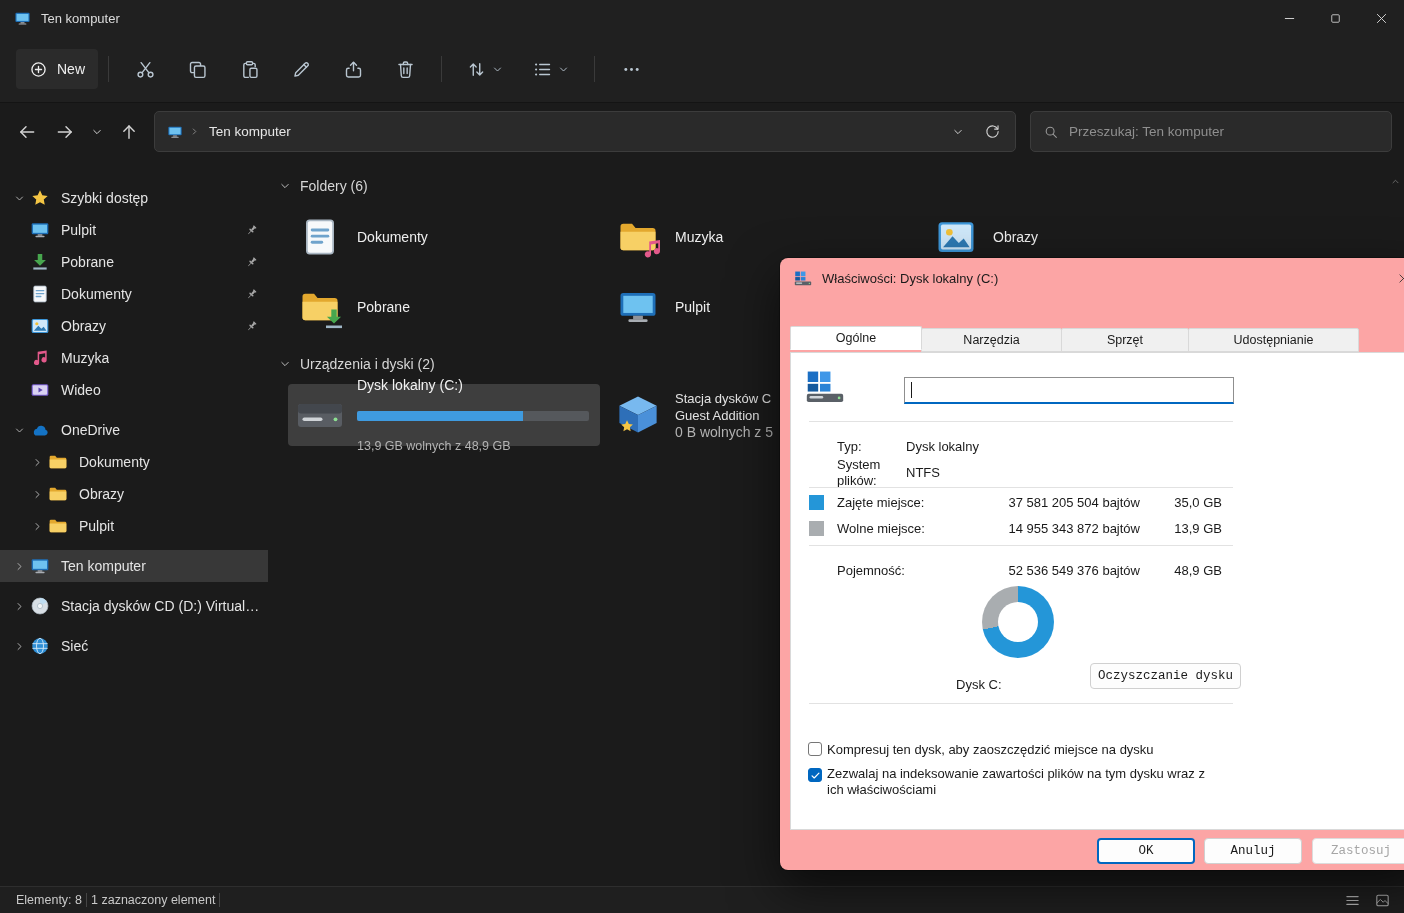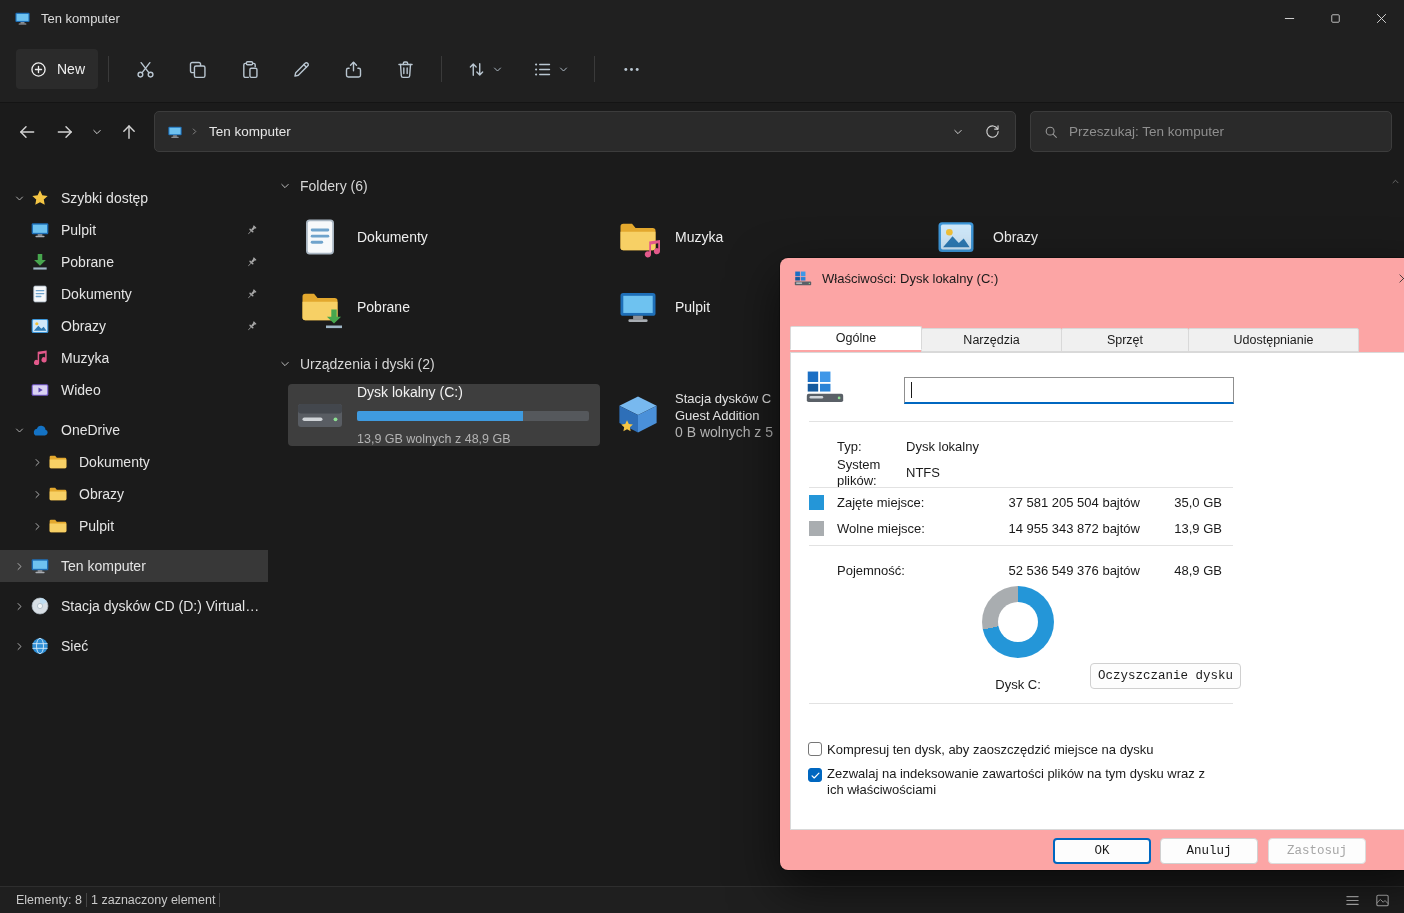--- a/index.html
+++ b/index.html
@@ -49,21 +49,21 @@
   .sec-header { display:flex; align-items:center; gap:8px; font-size:14px; color:#d6d6d6; height:20px; }
   .sec-header .chev { color:#bdbdbd; display:flex; }
   .grid { display:grid; grid-template-columns:repeat(3,318px); row-gap:8px; margin:10px 0 0 10px; }
   .tile { width:312px; height:62px; display:flex; align-items:center; gap:13px; padding:0 8px; border-radius:4px; }
   .tile-label { font-size:14px; color:#eeeeee; }
   .tile-icon { position:relative; width:48px; height:42px; flex:none; }
   .tile-icon .base { width:48px; height:42px; }
   .tile-icon .badge { position:absolute; right:-2px; bottom:-3px; width:24px; height:24px; }
   .devices-header { margin-top:16px; }
   .drive-tile { background:#3e3e3e; }
-  .drive-info { display:flex; flex-direction:column; gap:11px; min-width:0; }
+  .drive-info { display:flex; flex-direction:column; gap:18px; min-width:0; }
   .drive-name { font-size:14px; color:#f2f2f2; white-space:nowrap; }
   .drive-bar { width:232px; height:10px; background:#55585c; border-radius:2px; overflow:hidden; }
   .drive-fill { height:100%; background:var(--progress_fill,#3f9be0); }
   .drive-free { font-size:12.5px; color:#b3b3b3; white-space:nowrap; }
   .dim-lines { font-size:13px; color:#e2e2e2; line-height:17px; white-space:nowrap; overflow:hidden; }
   .dim-lines .muted { color:#b3b3b3; font-size:14px; }
   .scroll-up { position:absolute; top:16px; right:3px; color:#7a7a7a; }
 
   
   .statusbar { position:absolute; bottom:0; left:0; right:0; height:27px; background:#1f1f1f; border-top:1px solid #2e2e2e; display:flex; align-items:center; gap:4px; padding:0 10px 0 16px; font-size:12.5px; color:#c9c9c9; }
@@ -94,21 +94,21 @@
   .name-input { width:100%; height:100%; border:1px solid #8f8f8f; border-bottom:2px solid var(--accent,#0067c0); padding:0 6px; font-size:13px; font-family:inherit; outline:none; color:#1a1a1a; background:#fff; }
   .caret { position:absolute; left:7px; top:5px; width:1px; height:16px; background:#1a1a1a; animation:blink 1.06s steps(1) infinite; }
   @keyframes blink { 0%,50%{opacity:1} 50.01%,100%{opacity:0} }
   .donut { position:absolute; left:191px; top:233px; width:72px; height:72px; border-radius:50%; background:conic-gradient(#2496d8 0 71.6%, #a9adb0 0); }
   .donut::after { content:""; position:absolute; left:16px; top:16px; width:40px; height:40px; border-radius:50%; background:#fff; }
   .btn { display:flex; align-items:center; justify-content:center; background:#fdfdfd; border:1px solid #d0d0d0; border-radius:4px; font-size:12.5px; color:#1a1a1a; font-family:Liberation Mono, monospace; }
   .cleanup-btn { position:absolute; left:299px; top:310px; width:151px; height:26px; }
   .checkbox { position:absolute; width:14px; height:14px; border:1px solid #767676; border-radius:3px; background:#fff; }
   .checkbox.checked { background:var(--accent,#0067c0); border-color:var(--accent,#0067c0); color:#fff; display:flex; align-items:center; justify-content:center; }
   .cb-label { position:absolute; left:36px; font-size:13px; color:#1a1a1a; line-height:16px; }
-  .dlg-buttons .btn { position:absolute; width:98px; height:26px; top:580px; }
+  .dlg-buttons .btn { position:absolute; width:98px; height:26px; top:580px;margin-left:44px; }
   .btn-ok { left:273px; border:2px solid var(--accent,#0067c0); }
   .btn-cancel { left:380px; }
   .btn-apply { left:488px; color:#a6a6a6; border-color:#dcdcdc; }
 </style>
 </head>
 <body>
 
 <svg style="position:absolute;width:0;height:0" aria-hidden="true">
 <defs>
 <symbol id="i-monitor" viewBox="0 0 24 24">
@@ -828,21 +828,21 @@
     <div class="abs lbl rt" style="left:200px;top:168px;width:149px">14 955 343 872 bajtów</div>
     <div class="abs lbl rt" style="left:305px;top:168px;width:126px">13,9 GB</div>
 
     <div class="sep" style="top:192px"></div>
 
     <div class="abs lbl" style="left:46px;top:210px">Pojemność:</div>
     <div class="abs lbl rt" style="left:200px;top:210px;width:149px">52 536 549 376 bajtów</div>
     <div class="abs lbl rt" style="left:305px;top:210px;width:126px">48,9 GB</div>
 
     <div class="donut" style="background: conic-gradient(rgb(36, 150, 216) 0deg, rgb(36, 150, 216) 71.6%, rgb(169, 173, 176) 71.6%, rgb(169, 173, 176) 100%);"></div>
-    <div class="abs lbl" style="left:165px;top:324px;width:124px;text-align:center">Dysk C:</div>
+    <div class="abs lbl" style="left:165px;top:324px;width:124px;text-align:left">Dysk C:</div>
     <button class="btn cleanup-btn">Oczyszczanie dysku</button>
 
     <div class="sep" style="top:350px"></div>
 
     <span class="checkbox" style="left:17px;top:389px"></span>
     <div class="cb-label" style="top:389px">Kompresuj ten dysk, aby zaoszczędzić miejsce na dysku</div>
 
     <span class="checkbox checked" style="left:17px;top:415px">
         <svg class="ic" width="11" height="11">
           <use href="#i-check"></use>

